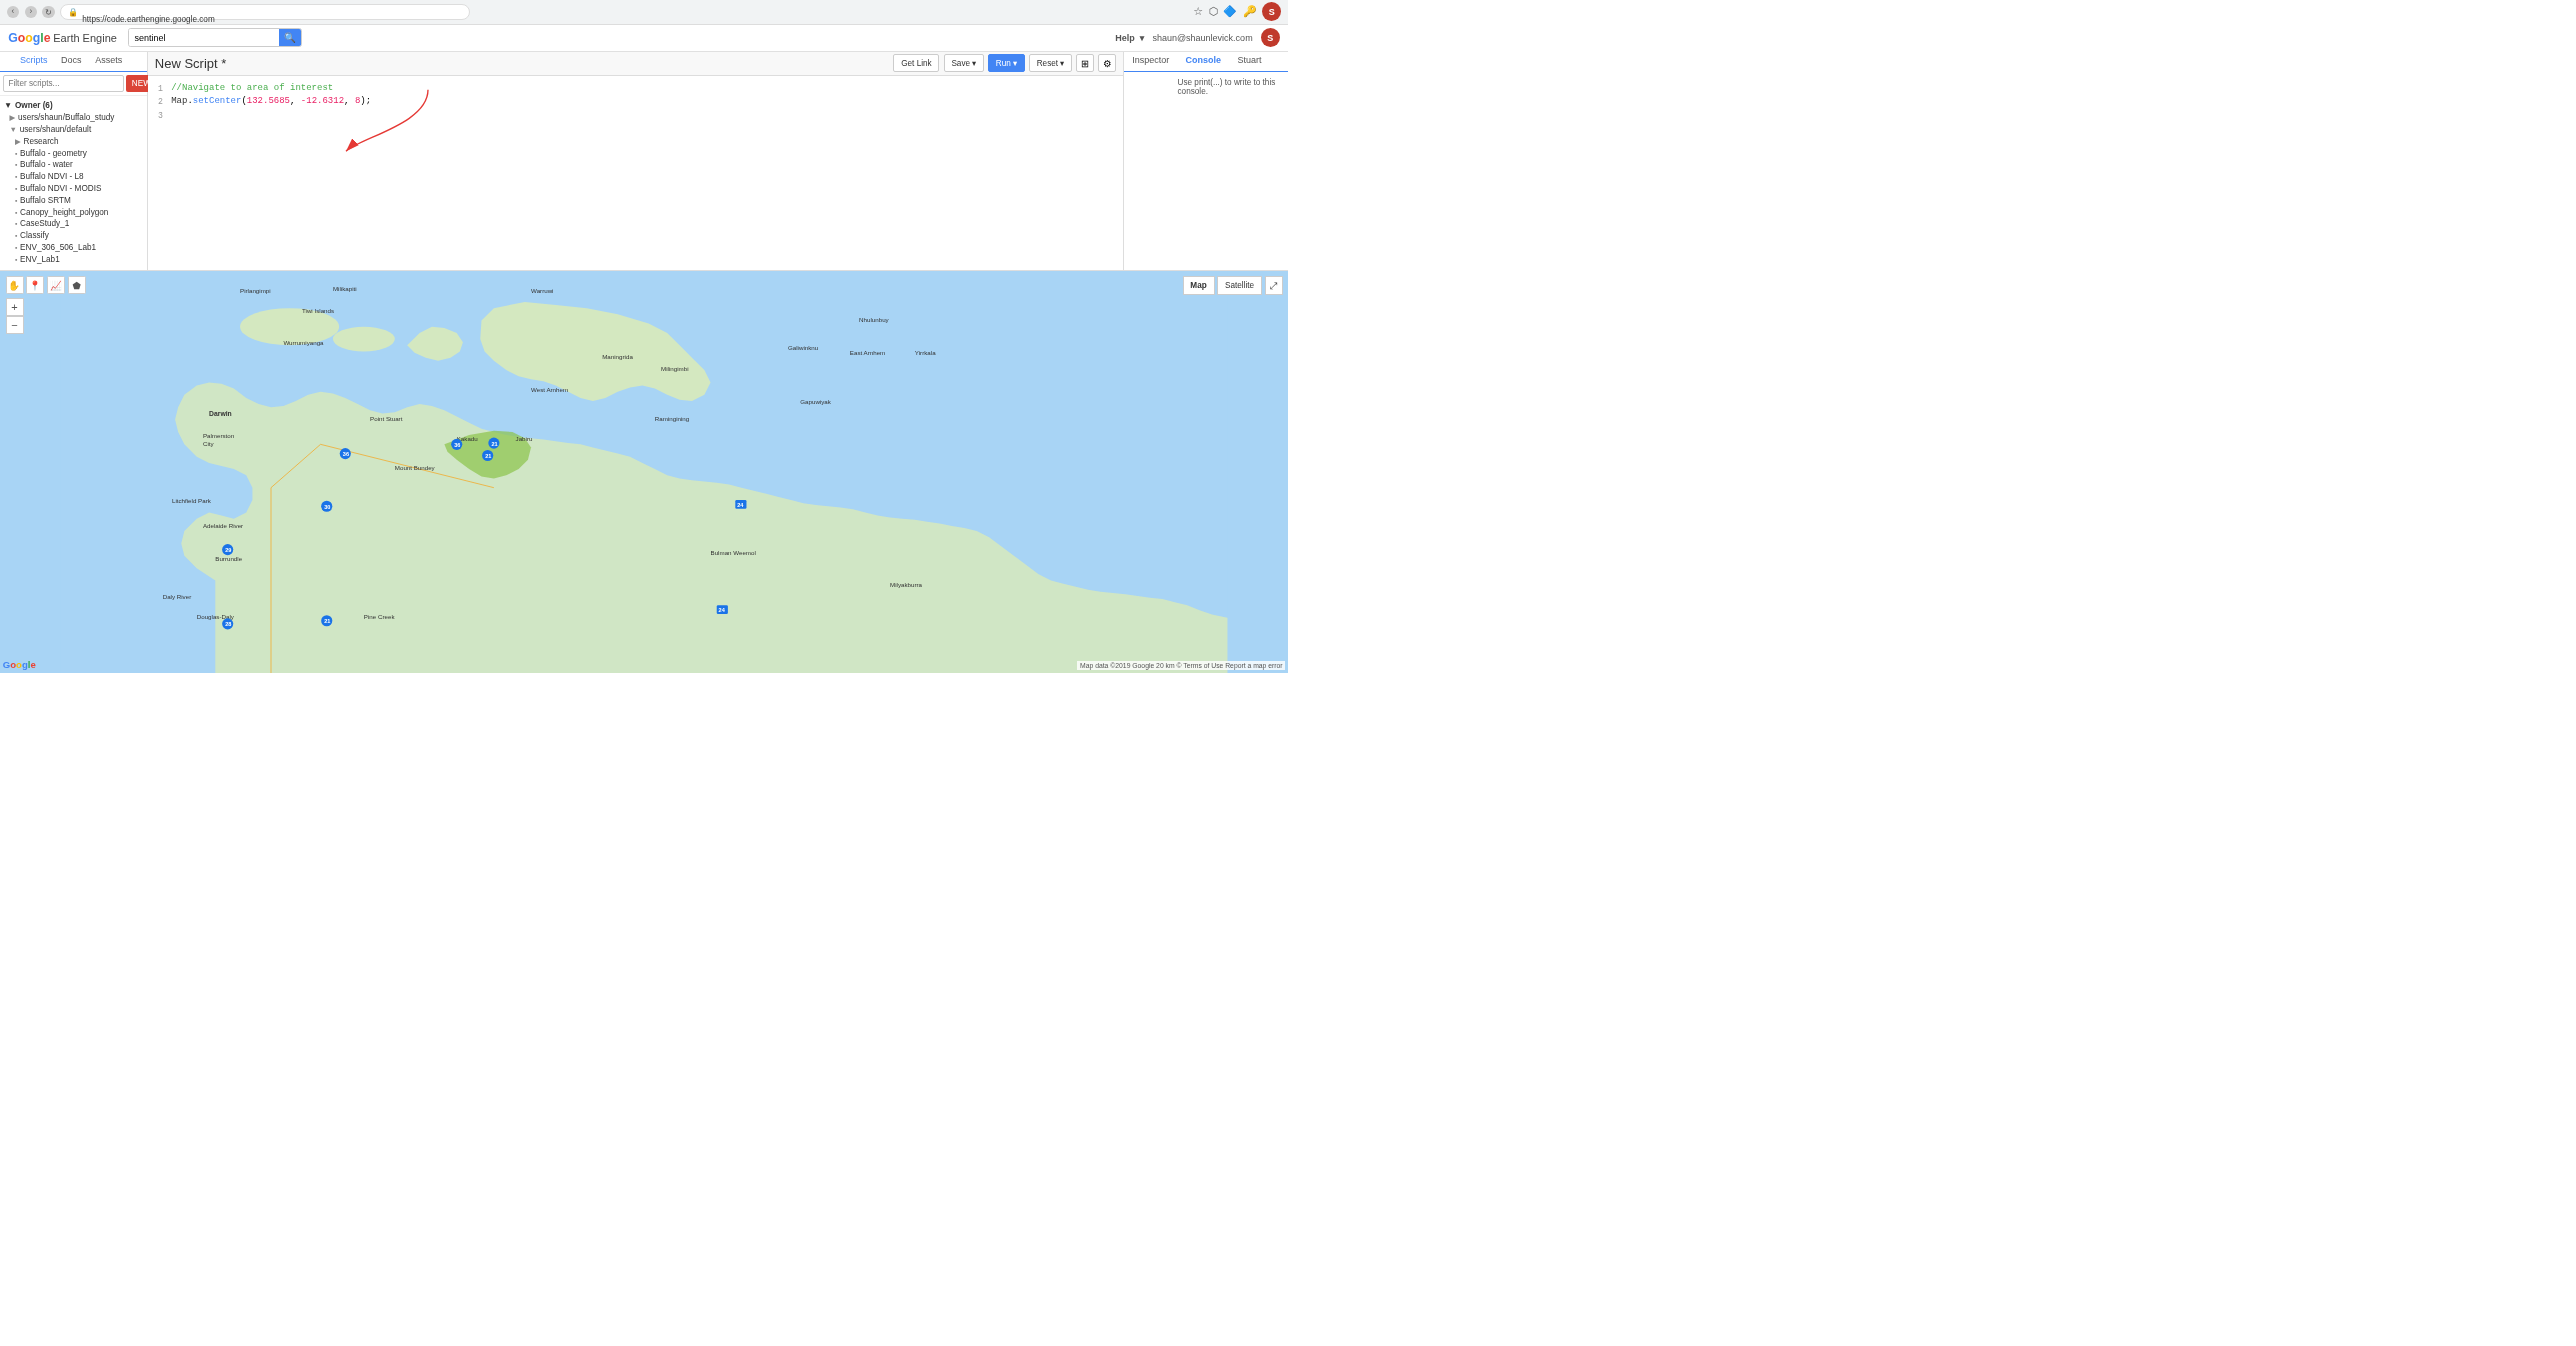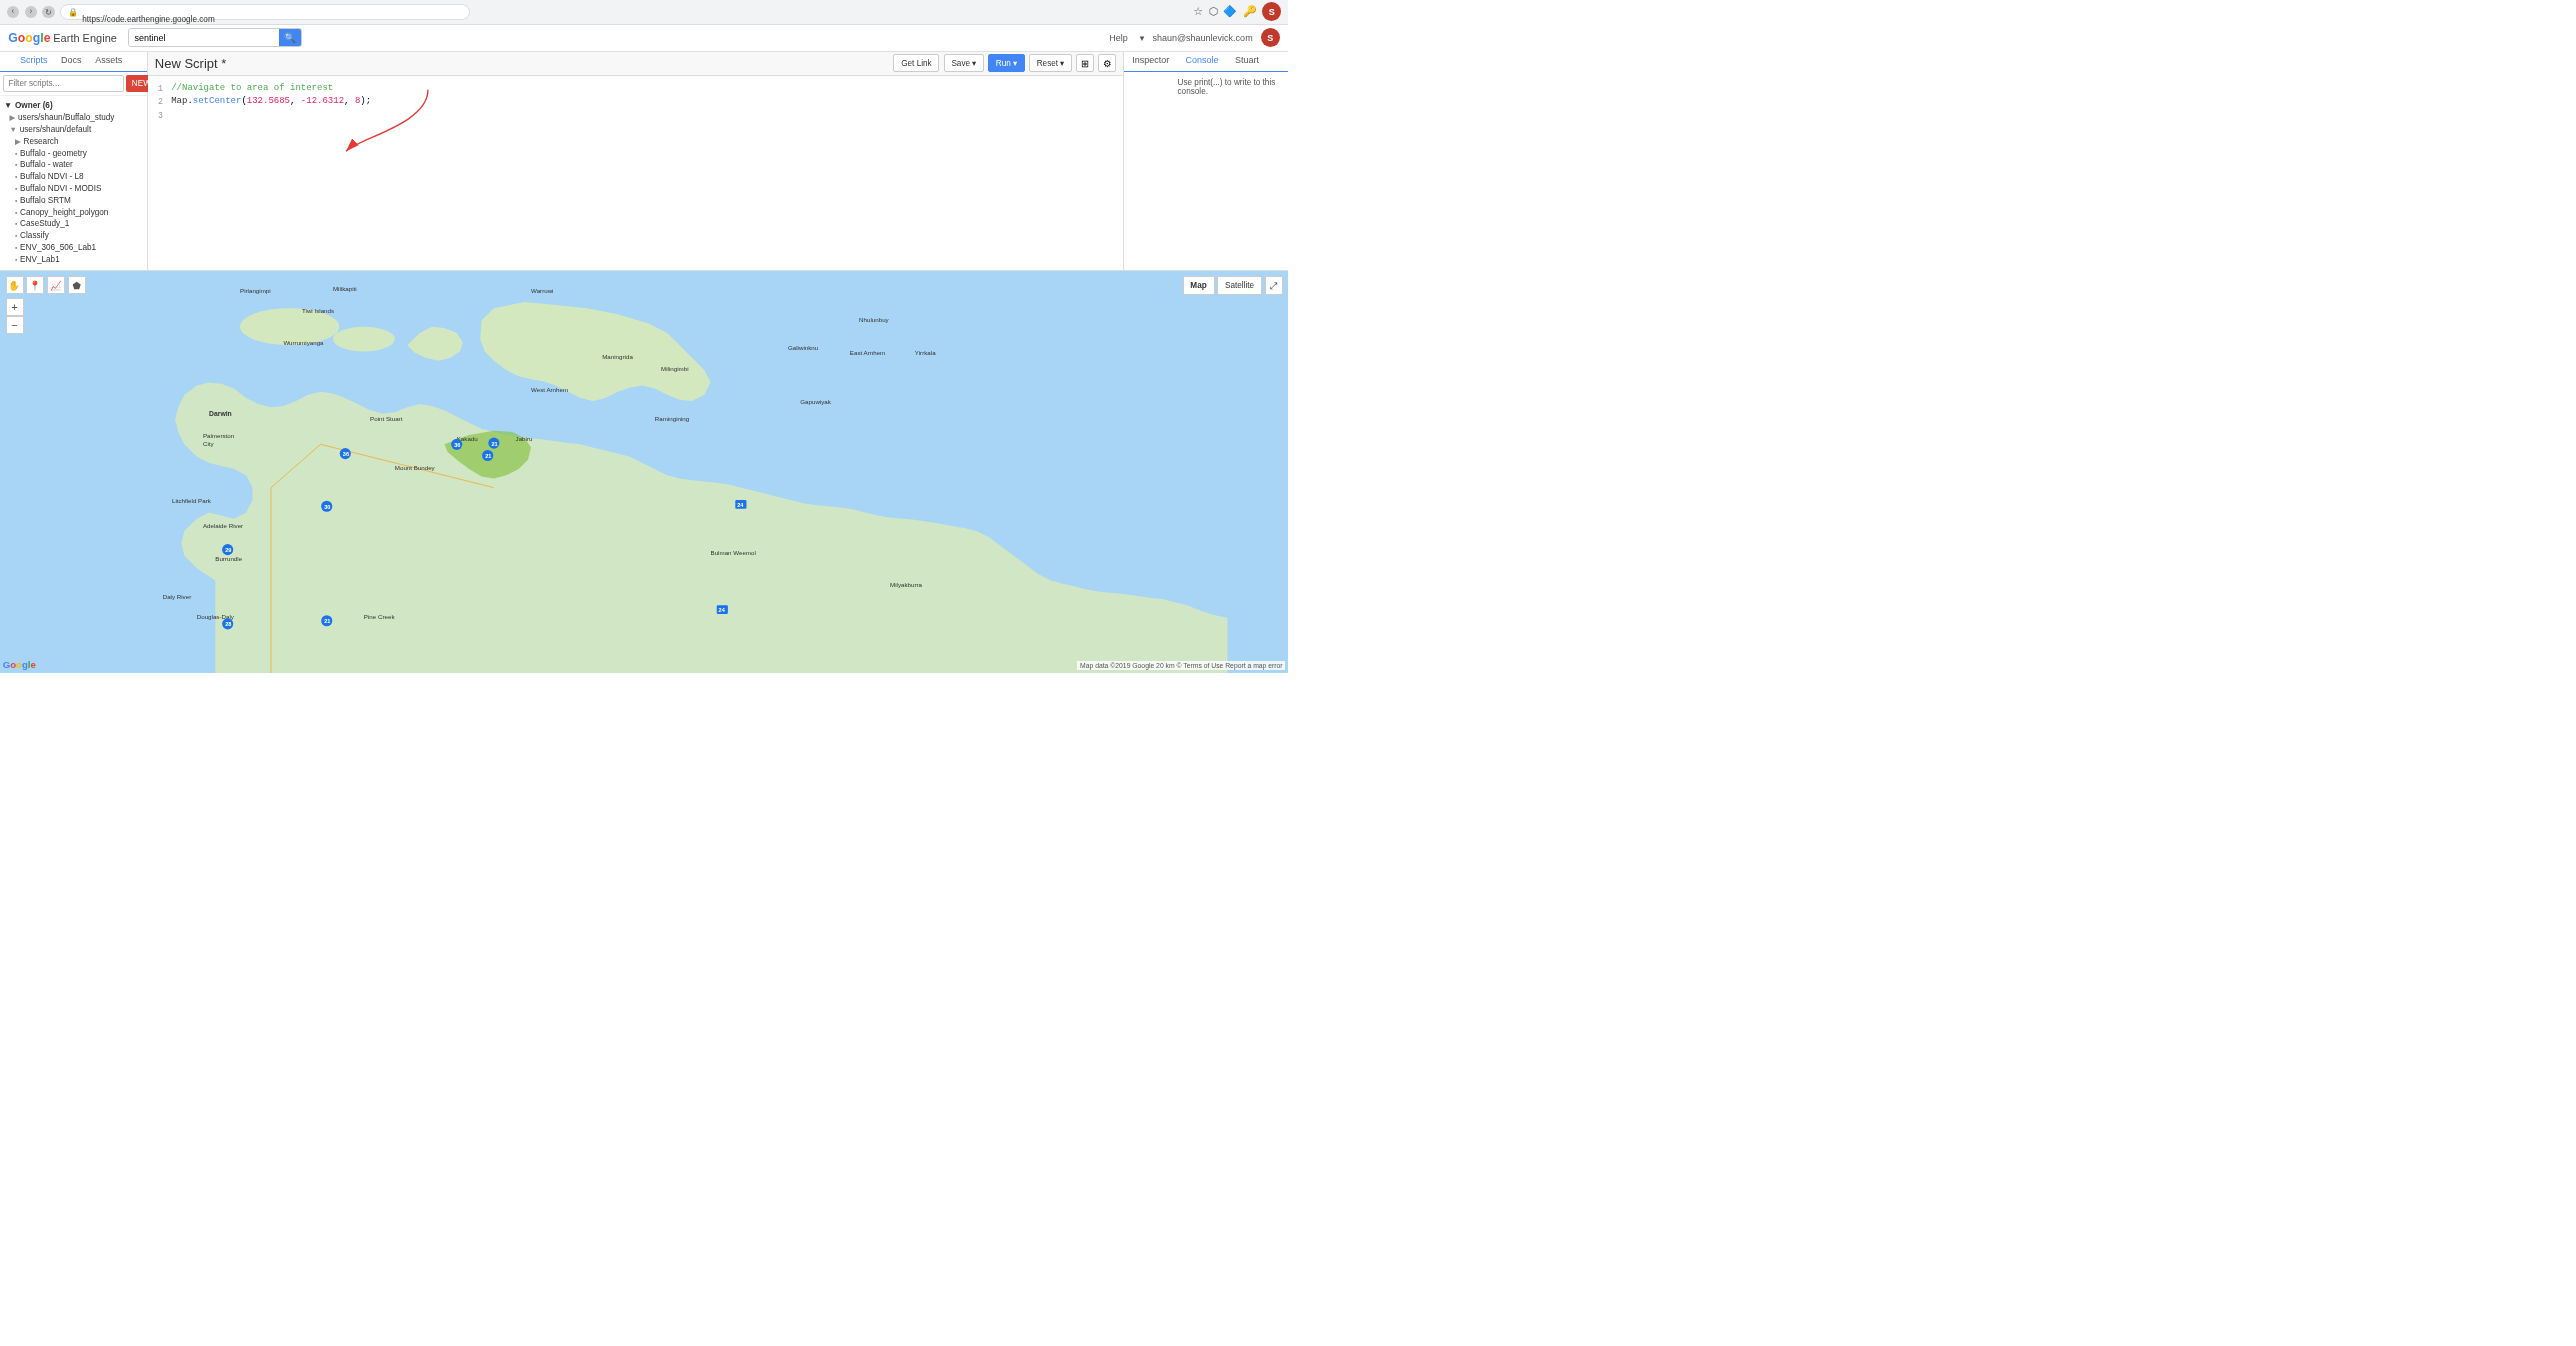--- a/index.html
+++ b/index.html
@@ -100,21 +100,21 @@
     .header-right {
       margin-left: auto;
       display: flex;
       align-items: center;
       gap: 8.2px;
       font-size: 9px;
       color: #555;
     }
     .help-btn {
       cursor: pointer;
-      display: flex; align-items: center; gap: 12px;
+      display: flex; align-items: center; gap: 5px; font-weight: bold;
     }
     .user-info { cursor: pointer; }
     .user-avatar {
       width: 19px; height: 19px;
       border-radius: 50%;
       background: #c0392b;
       display: flex; align-items: center; justify-content: center;
       color: white; font-size: 9px; font-weight: bold;
     }
 
@@ -295,21 +295,21 @@
     .right-tab {
       padding: 3.4px 8.2px;
       cursor: pointer;
       font-size: 9px;
       color: #555;
     }
     .right-tab.active {
       color: #4285f4;
       border-bottom: 1.4px solid #4285f4;
       margin-bottom: -1.4px;
-      font-weight: 400;
+      font-weight: 700;
       text-align: right;
     }
     .console-content {
       flex: 1;
       padding: 5.5px;
       font-size: 8.2px;
       color: #555;
       margin-left: 48px;
     }
 

